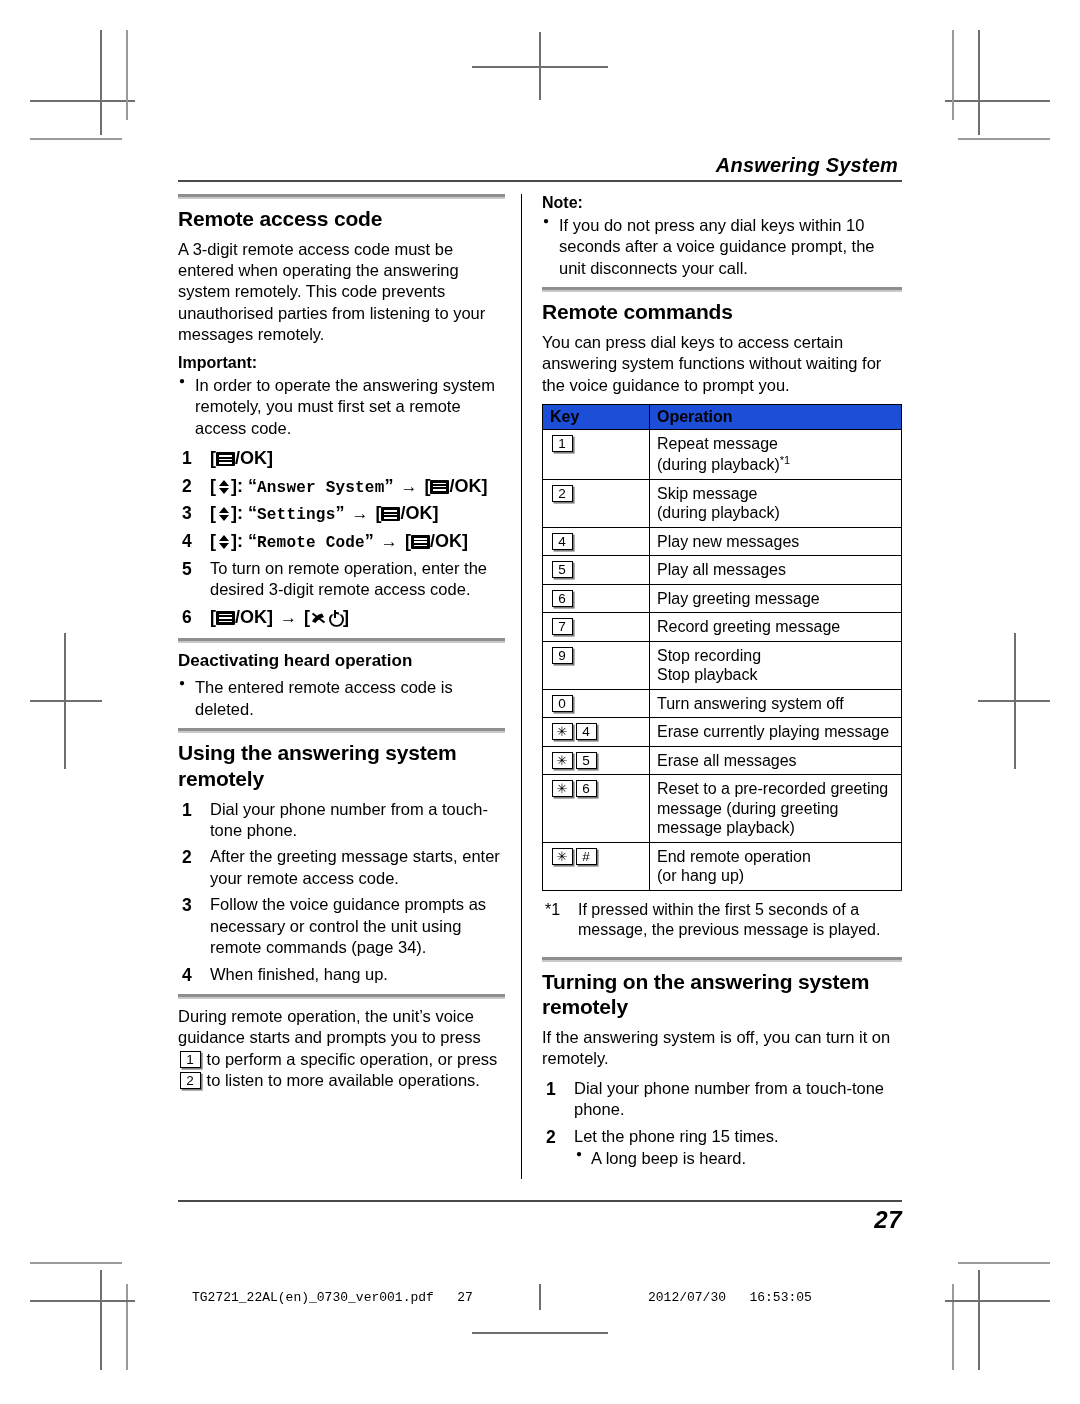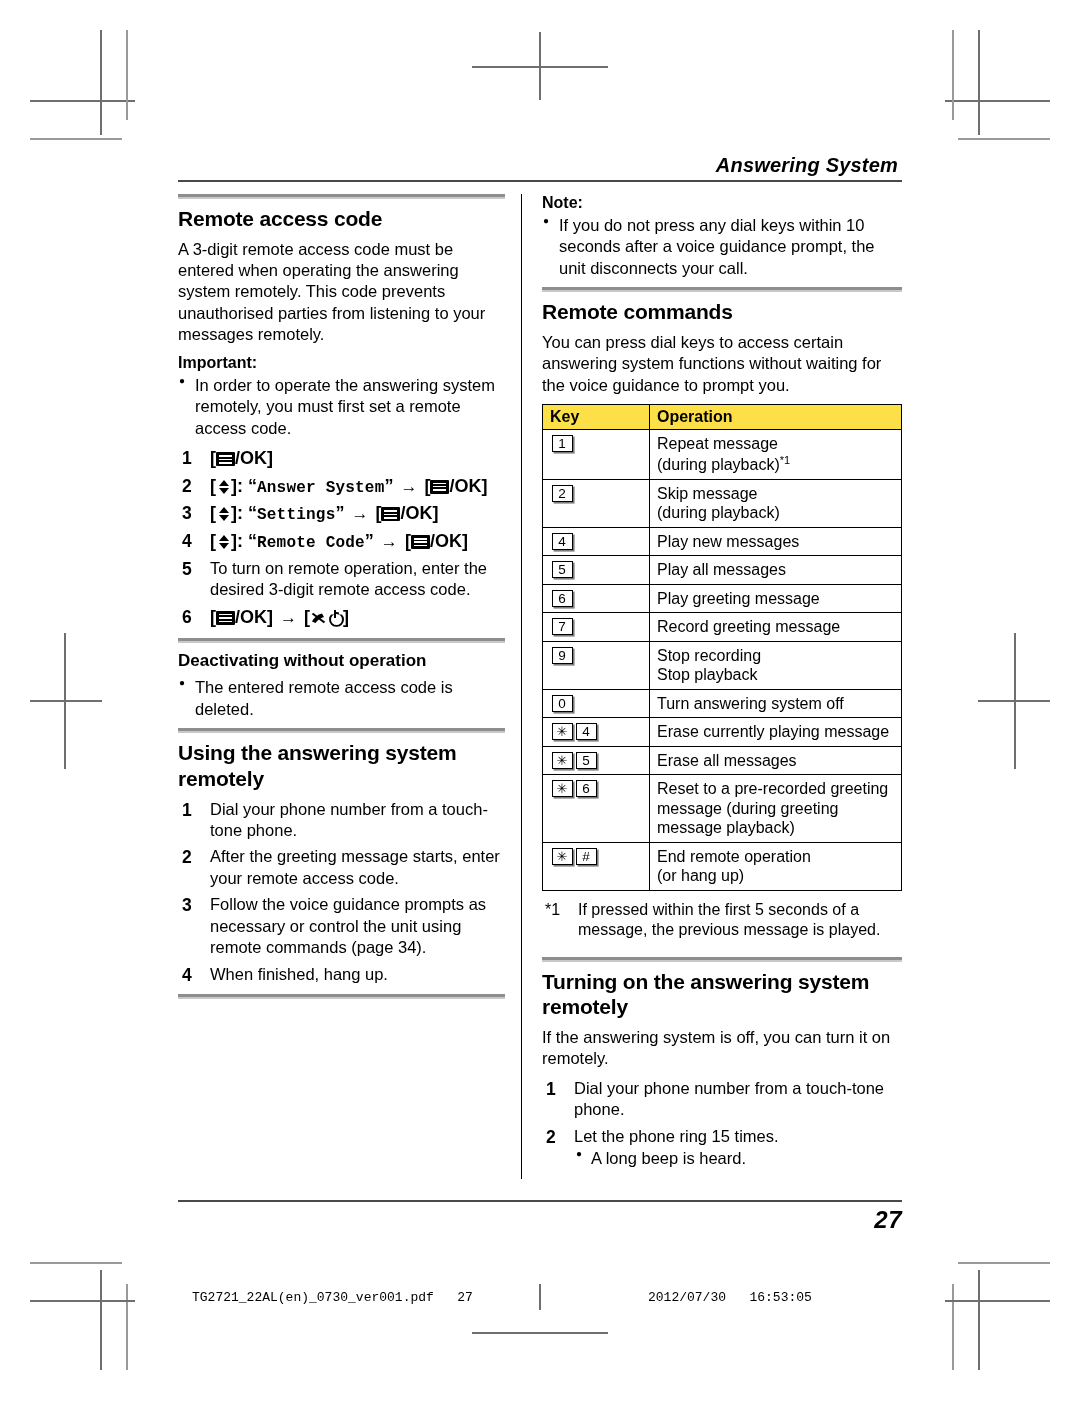--- a/index.html
+++ b/index.html
@@ -255,21 +255,21 @@
 
   
   table.cmd {
     border-collapse: collapse;
     width: 100%;
     margin-top: 5px;
     margin-bottom: 9px;
     border: 1.6px solid #000;
   }
   table.cmd th {
-    background: #fde047;
+    background: #1d4ed8;
     border: 1.2px solid #000;
     text-align: left;
     font-size: 16px;
     font-weight: bold;
     padding: 3px 7px;
   }
   table.cmd td {
     border: 1.2px solid #000;
     font-size: 16px;
     line-height: 1.22;
@@ -405,35 +405,42 @@
             <span class="brk">[</span><span class="icon-menu"><i></i><i></i><i></i></span><span class="brk">/OK</span><span class="brk">]</span>
             <span class="arrow">→</span>
             <span class="brk">[</span><span class="icon-offhook"><svg width="17" height="15" viewBox="0 0 17 15">
                   <path d="M2 11.5 C4 7.5, 7.5 4.5, 12 3.5 L14 7 C10.5 8, 7.5 10, 5.5 13 Z" fill="#000"></path>
                   <path d="M2.5 3.5 L14.5 12.5" stroke="#000" stroke-width="2.1" fill="none"></path>
                 </svg></span><span class="icon-power"><span class="ring"></span><span class="bar"></span></span><span class="brk">]</span>
           </li>
         </ol>
 
         <div class="sec-bar"></div>
-        <h2 class="sub">Deactivating without operation</h2>
+        <h2 class="sub">Deactivating heard operation</h2>
         <ul class="bul">
           <li>The entered remote access code is deleted.</li>
         </ul>
 
         <div class="sec-bar"></div>
         <h1 class="sec">Using the answering system remotely</h1>
         <ol class="steps">
           <li>Dial your phone number from a touch-tone phone.</li>
           <li>After the greeting message starts, enter your remote access code.</li>
           <li>Follow the voice guidance prompts as necessary or control the unit using remote commands (page 34).</li>
           <li>When finished, hang up.</li>
         </ol>
 
         <div class="sec-bar"></div>
+        <p class="body">
+          <span>During remote operation, the unit’s voice guidance starts and prompts you to press</span>
+          <span class="keycap">1</span>
+          <span>to perform a specific operation, or press</span>
+          <span class="keycap">2</span>
+          <span>to listen to more available operations.</span>
+        </p>
 
       </div>
 
       <div class="col col-right">
 
         <div class="bold-lead" style="margin-top:0;">Note:</div>
         <ul class="bul">
           <li>If you do not press any dial keys within 10 seconds after a voice guidance prompt, the unit disconnects your call.</li>
         </ul>
 

